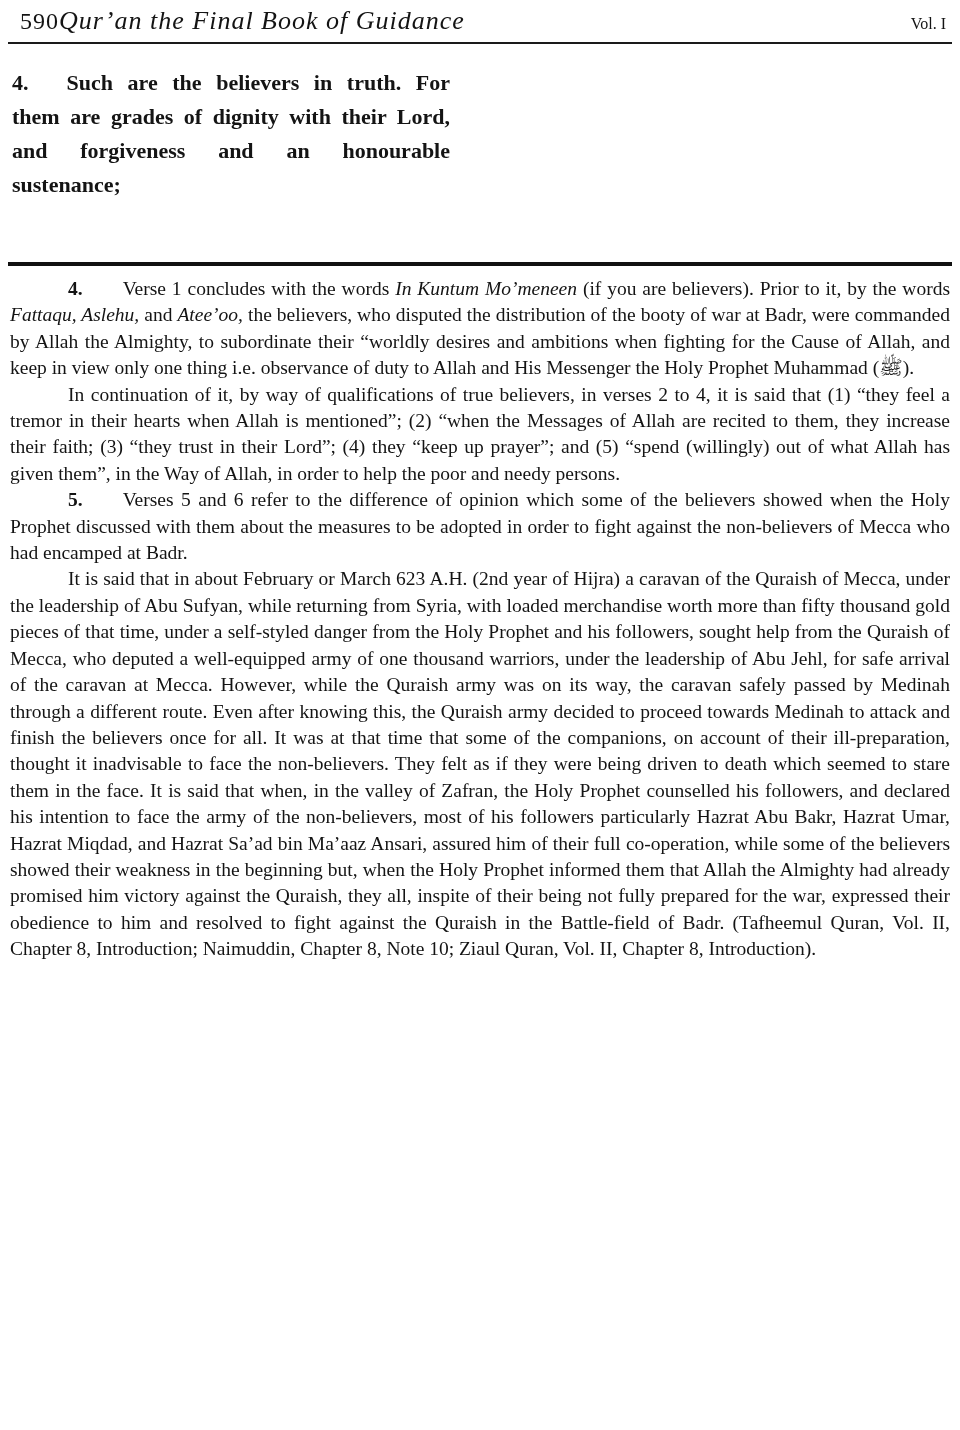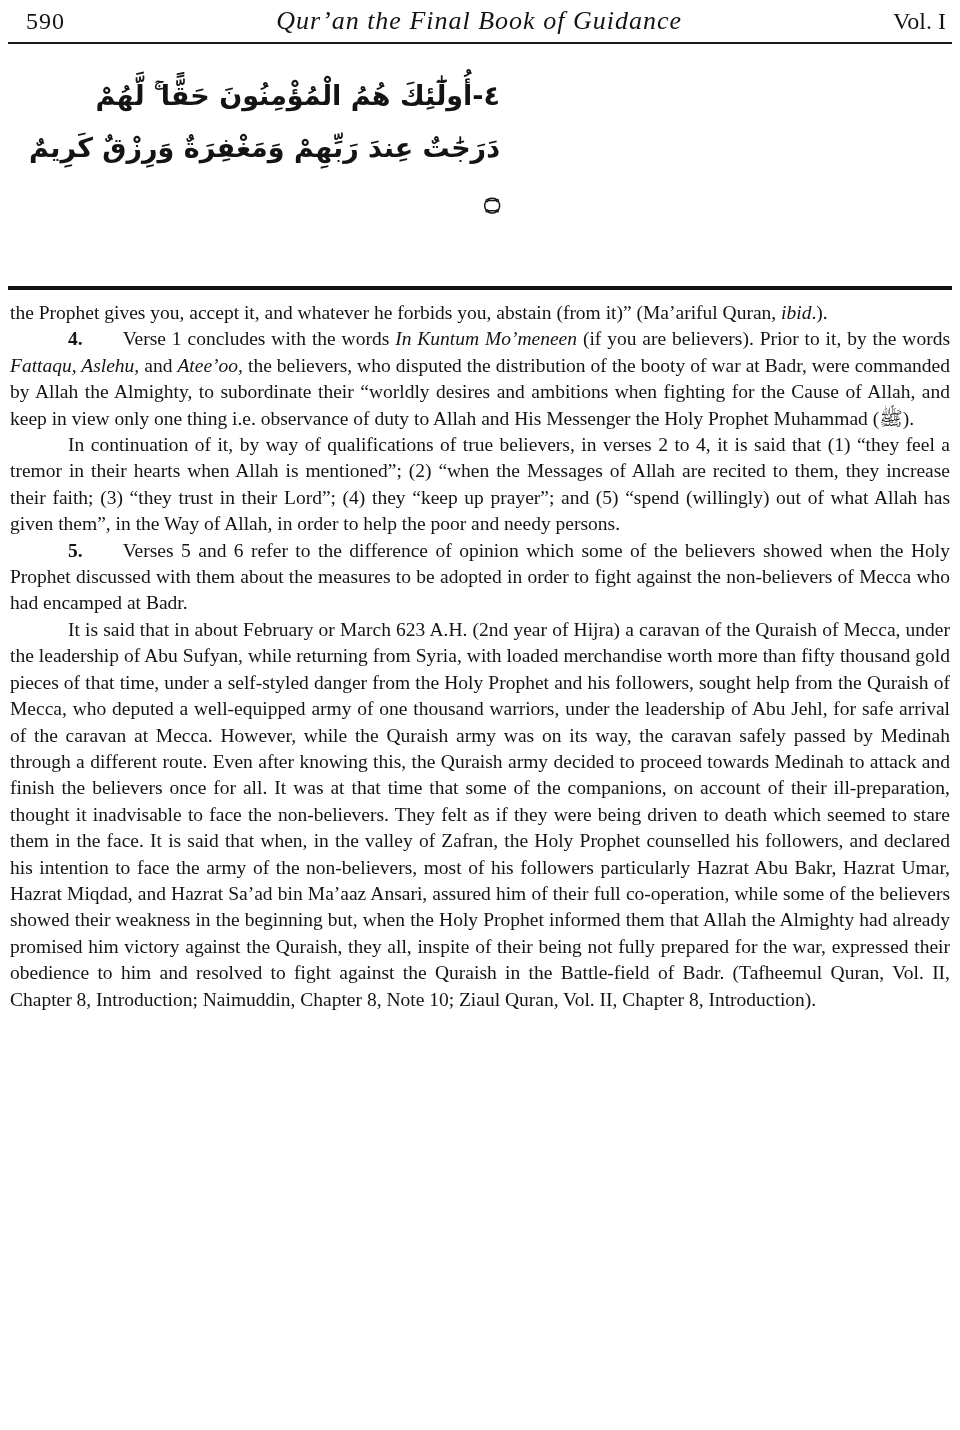--- a/index.html
+++ b/index.html
@@ -11,31 +11,30 @@
     font-family: "Liberation Serif", serif;
     overflow: hidden;
   }
   .page { padding: 0; }
 
   
   .header {
     display: flex;
     align-items: baseline;
     justify-content: space-between;
-    padding: 6px 14px 4px 26px;
+    padding: 6px 14px 4px 20px;
   }
   .page-number { font-size: 24px; letter-spacing: 1px; }
   .book-title {
     font-style: italic;
     font-size: 26px;
     letter-spacing: 1px;
     flex: 1;
-    text-align: center;
   }
-  .volume { font-size: 24px; }
+  .volume { font-size: 16px; }
   .header-rule {
     height: 2px;
     background: #1a1a1a;
     margin: 2px 8px 0 8px;
   }
 
   
   .verses { padding: 22px 12px 4px 12px; }
   .verse-row {
     display: flex;
@@ -91,31 +90,30 @@
   <div class="header">
     <span class="page-number">590</span>
     <span class="book-title">Qur’an the Final Book of Guidance</span>
     <span class="volume">Vol. I</span>
   </div>
   <div class="header-rule"></div>
 
   <div class="verses">
 
     <div class="verse-row">
-      <div class="arabic">٤-أُولَٰٓئِكَ هُمُ الْمُؤْمِنُونَ حَقًّا ۚ لَّهُمْ دَرَجَٰتٌ عِندَ رَبِّهِمْ وَمَغْفِرَةٌ وَرِزْقٌ كَرِيمٌ ۝</div>
+      <p class="vtext"><span class="vnum">4.</span><span>Such are the believers in truth. For them are grades of dignity with their Lord, and forgiveness and an honourable sustenance;</span></p>
     </div>
 
     <div class="verse-row">
     </div>
 
   </div>
 
   <div class="thick-rule"></div>
 
   <div class="commentary">
-      <p class="cpara"><span>the Prophet gives you, accept it, and whatever he forbids you, abstain (from it)” (Ma’ariful Quran, </span><span class="it">ibid</span><span>.).</span></p>
       <p class="cpara indent"><span class="pnum">4.</span><span>Verse 1 concludes with the words </span><span class="it">In Kuntum Mo’meneen</span><span> (if you are believers). Prior to it, by the words </span><span class="it">Fattaqu, Aslehu,</span><span> and </span><span class="it">Atee’oo,</span><span> the believers, who disputed the distribution of the booty of war at Badr, were commanded by Allah the Almighty, to subordinate their “worldly desires and ambitions when fighting for the Cause of Allah, and keep in view only one thing i.e. observance of duty to Allah and His Messenger the Holy Prophet Muhammad (ﷺ).</span></p>
       <p class="cpara indent"><span>In continuation of it, by way of qualifications of true believers, in verses 2 to 4, it is said that (1) “they feel a tremor in their hearts when Allah is mentioned”; (2) “when the Messages of Allah are recited to them, they increase their faith; (3) “they trust in their Lord”; (4) they “keep up prayer”; and (5) “spend (willingly) out of what Allah has given them”, in the Way of Allah, in order to help the poor and needy persons.</span></p>
       <p class="cpara indent"><span class="pnum">5.</span><span>Verses 5 and 6 refer to the difference of opinion which some of the believers showed when the Holy Prophet discussed with them about the measures to be adopted in order to fight against the non-believers of Mecca who had encamped at Badr.</span></p>
       <p class="cpara indent"><span>It is said that in about February or March 623 A.H. (2nd year of Hijra) a caravan of the Quraish of Mecca, under the leadership of Abu Sufyan, while returning from Syria, with loaded merchandise worth more than fifty thousand gold pieces of that time, under a self-styled danger from the Holy Prophet and his followers, sought help from the Quraish of Mecca, who deputed a well-equipped army of one thousand warriors, under the leadership of Abu Jehl, for safe arrival of the caravan at Mecca. However, while the Quraish army was on its way, the caravan safely passed by Medinah through a different route. Even after knowing this, the Quraish army decided to proceed towards Medinah to attack and finish the believers once for all. It was at that time that some of the companions, on account of their ill-preparation, thought it inadvisable to face the non-believers. They felt as if they were being driven to death which seemed to stare them in the face. It is said that when, in the valley of Zafran, the Holy Prophet counselled his followers, and declared his intention to face the army of the non-believers, most of his followers particularly Hazrat Abu Bakr, Hazrat Umar, Hazrat Miqdad, and Hazrat Sa’ad bin Ma’aaz Ansari, assured him of their full co-operation, while some of the believers showed their weakness in the beginning but, when the Holy Prophet informed them that Allah the Almighty had already promised him victory against the Quraish, they all, inspite of their being not fully prepared for the war, expressed their obedience to him and resolved to fight against the Quraish in the Battle-field of Badr. (Tafheemul Quran, Vol. II, Chapter 8, Introduction; Naimuddin, Chapter 8, Note 10; Ziaul Quran, Vol. II, Chapter 8, Introduction).</span></p>
     </div>
 
 </div>
 
 </body></html>

